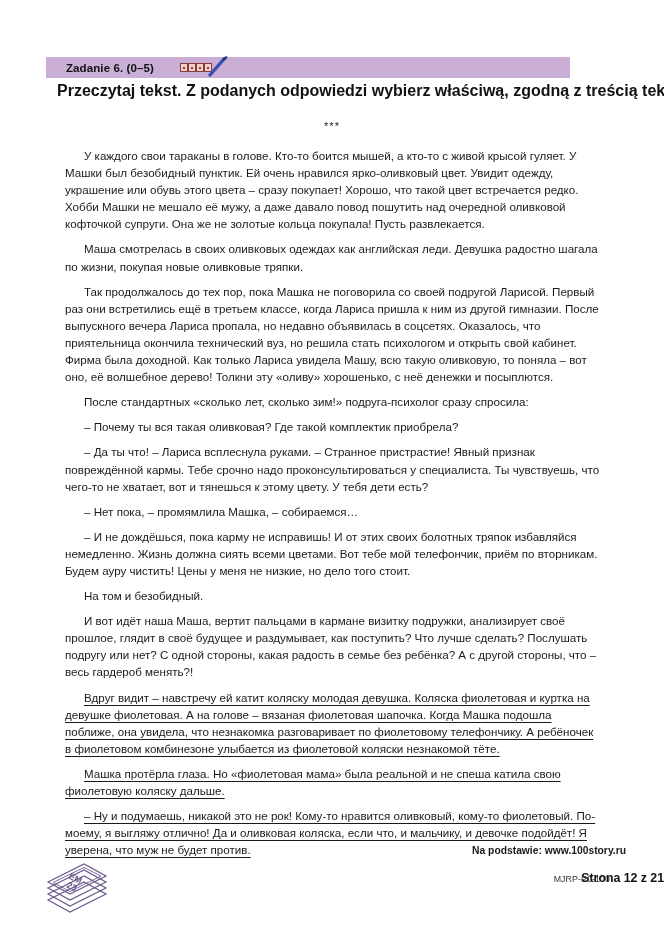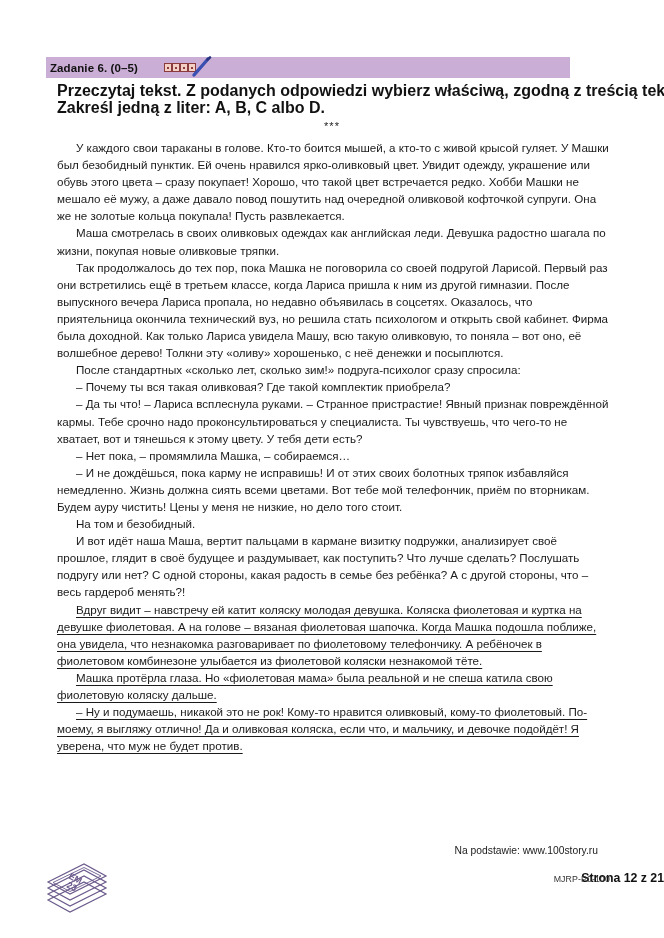--- a/index.html
+++ b/index.html
@@ -27,21 +27,21 @@
   .task-banner {
     position: absolute;
     left: 46px;
     top: 57px;
     width: 524px;
     height: 21px;
     background: #cbaed6;
     display: flex;
     align-items: center;
     box-sizing: border-box;
-    padding-left: 4px;
+    padding-left: 20px;
   }
   .task-title {
     font-size: 11.5px;
     font-weight: bold;
     letter-spacing: 0.1px;
     white-space: nowrap;
     color: #111;
   }
 
   
@@ -109,37 +109,38 @@
     position: absolute;
     left: 57px;
     top: 139px;
     width: 553px;
     font-size: 11.6px;
     line-height: 17.1px;
     color: #1a1a1a;
     text-align: left;
   }
   .body-text p {
-    margin: 0;
+    margin: 8px;
     text-indent: 19px;
   }
   .body-text p.underlined {
     text-decoration: underline;
     text-decoration-thickness: 1px;
     text-underline-offset: 2.5px;
   }
 
   
   .source {
     position: absolute;
-    right: 66px;
+    right: 38px;
     top: 845px;
     font-size: 10.3px;
     color: #1a1a1a;
     white-space: nowrap;
+    font-weight: bold;
   }
 
   
   .footer-page {
     position: absolute;
     left: 0;
     top: 871px;
     width: 664px;
     text-align: right;
     font-size: 12.3px;
@@ -179,21 +180,20 @@
       </span>
       <svg class="pencil" width="22" height="22" viewBox="0 0 22 22">
         <line x1="3" y1="19" x2="17" y2="3" stroke="#3a4fb0" stroke-width="3.4" stroke-linecap="round"></line>
         <line x1="16.5" y1="3.5" x2="19" y2="1.5" stroke="#2a3580" stroke-width="2.6" stroke-linecap="round"></line>
       </svg>
     </span>
   </div>
 
   <div class="instructions">
     <div>Przeczytaj tekst. Z podanych odpowiedzi wybierz właściwą, zgodną z treścią tekstu.</div>
-    <div>Zakreśl jedną z liter: A, B, C albo D.</div>
   </div>
 
   <div class="stars">***</div>
 
   <div class="body-text" id="story-body">
       <p>У каждого свои тараканы в голове. Кто-то боится мышей, а кто-то с живой крысой гуляет. У Машки был безобидный пунктик. Ей очень нравился ярко-оливковый цвет. Увидит одежду, украшение или обувь этого цвета – сразу покупает! Хорошо, что такой цвет встречается редко. Хобби Машки не мешало её мужу, а даже давало повод пошутить над очередной оливковой кофточкой супруги. Она же не золотые кольца покупала! Пусть развлекается.</p>
       <p>Маша смотрелась в своих оливковых одеждах как английская леди. Девушка радостно шагала по жизни, покупая новые оливковые тряпки.</p>
       <p>Так продолжалось до тех пор, пока Машка не поговорила со своей подругой Ларисой. Первый раз они встретились ещё в третьем классе, когда Лариса пришла к ним из другой гимназии. После выпускного вечера Лариса пропала, но недавно объявилась в соцсетях. Оказалось, что приятельница окончила технический вуз, но решила стать психологом и открыть свой кабинет. Фирма была доходной. Как только Лариса увидела Машу, всю такую оливковую, то поняла – вот оно, её волшебное дерево! Толкни эту «оливу» хорошенько, с неё денежки и посыплются.</p>
       <p>После стандартных «сколько лет, сколько зим!» подруга-психолог сразу спросила:</p>
       <p>– Почему ты вся такая оливковая? Где такой комплектик приобрела?</p>

